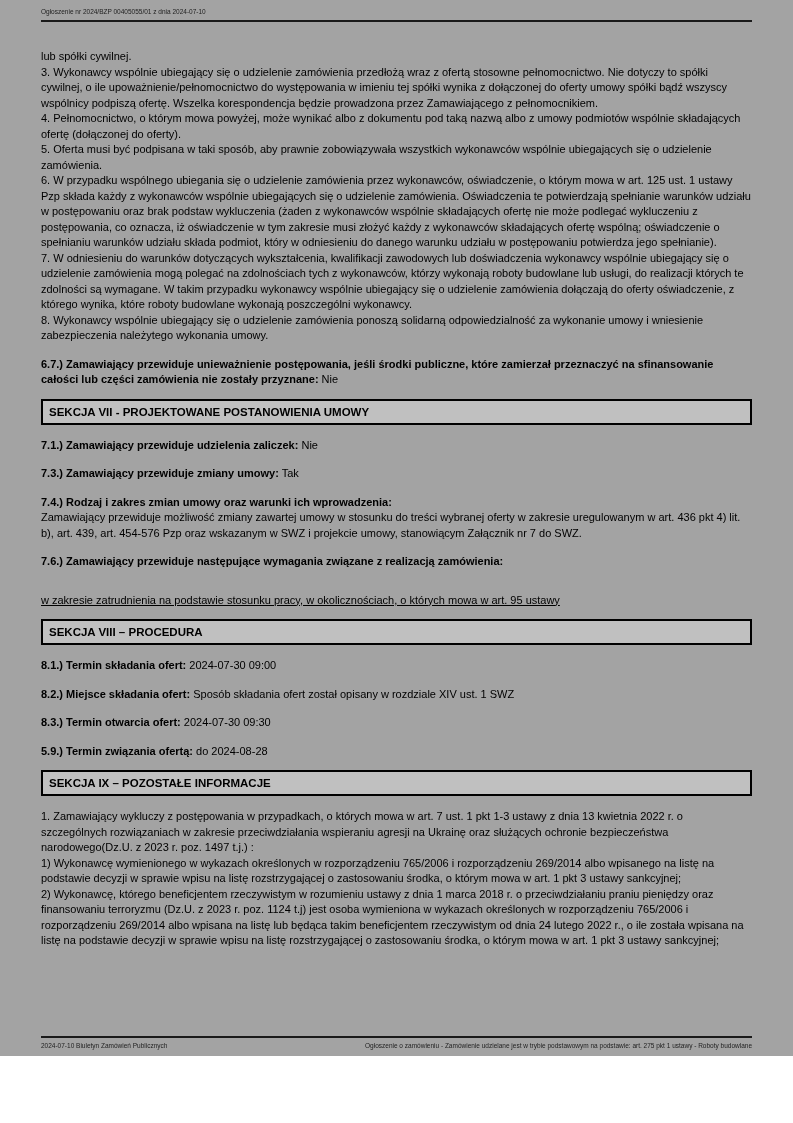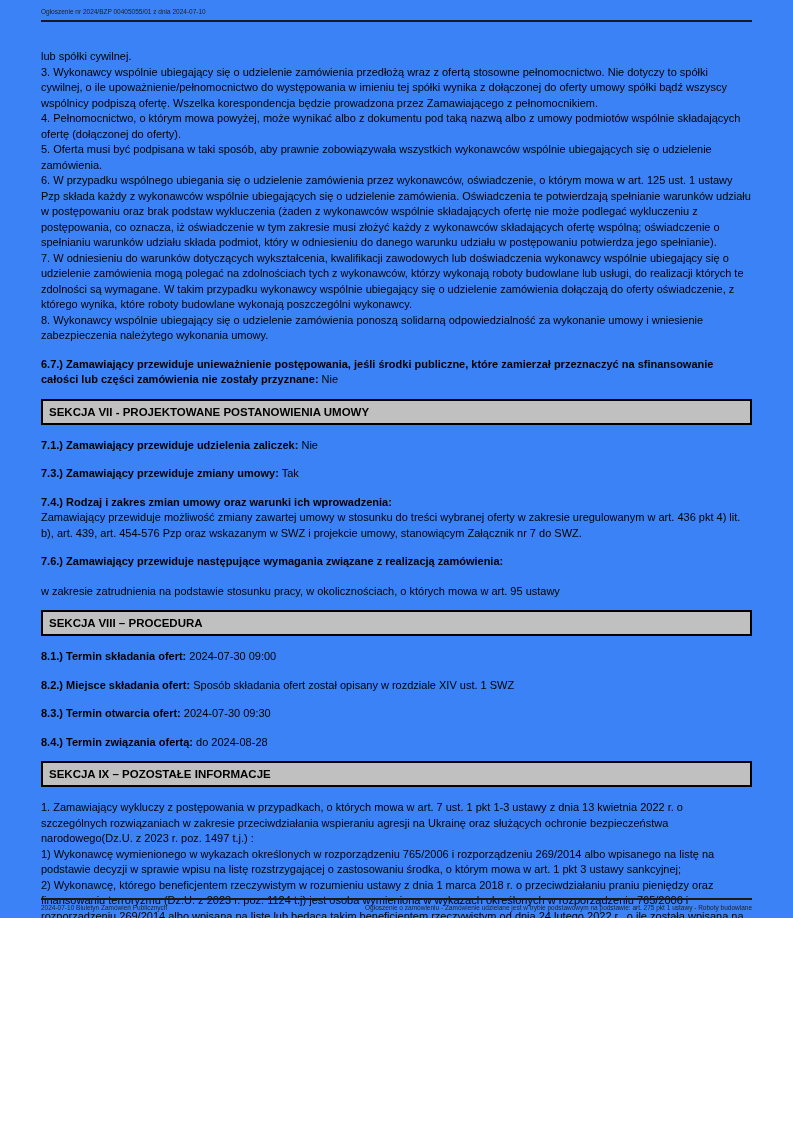--- a/index.html
+++ b/index.html
@@ -1,39 +1,39 @@
 <!DOCTYPE html>
 <html><head>
 <meta charset="utf-8">
 <style>
   * { margin:0; padding:0; box-sizing:border-box; }
   html,body { background:#ffffff; }
   .page {
-    width:793px; height:918px; position:relative;
-    background:#3b82f6; color:#000;
+    width:793px; height:1056px; position:relative;
+    background:#a3a3a3; color:#000;
     font-family:"Liberation Sans", sans-serif;
     font-size:11px; line-height:15.5px;
     overflow:hidden;
   }
   .inner { padding:0 41px; }
   .doc-header { padding-top:7px; }
   .doc-header .note { font-size:6.5px; line-height:9px; color:#222; }
   .doc-header .rule { border-top:2px solid #1a1a1a; margin-top:4px; }
   .content { margin-top:27px; }
   .para-block .item { }
   .field { margin-top:13px; }
   .field b { font-weight:bold; }
   .section-header {
     margin-top:11px; margin-bottom:11px;
     border:2px solid #000; background:#c0c0c0;
     font-weight:bold; font-size:11.5px;
     padding:4px 6px; line-height:14px;
   }
   .body-text { }
-  .spaced-body { margin-top:14px; }
+  .spaced-body { margin-top:23px;text-decoration:underline; }
   .doc-footer {
     position:absolute; left:41px; right:41px; bottom:6px;
   }
   .doc-footer .rule { border-top:2px solid #1a1a1a; margin-bottom:3px; }
   .doc-footer .row {
     display:flex; justify-content:space-between;
     font-size:6.5px; line-height:9px; color:#222;
   }
 </style>
 </head>
@@ -98,21 +98,21 @@
         <b>8.2.) Miejsce składania ofert:</b>
         <span>Sposób składania ofert został opisany w rozdziale XIV ust. 1 SWZ</span>
       </div>
 
       <div class="field">
         <b>8.3.) Termin otwarcia ofert:</b>
         <span>2024-07-30 09:30</span>
       </div>
 
       <div class="field">
-        <b>8.4.) Termin związania ofertą:</b>
+        <b>5.9.) Termin związania ofertą:</b>
         <span>do 2024-08-28</span>
       </div>
 
       <div class="section-header">SEKCJA IX – POZOSTAŁE INFORMACJE</div>
 
       <div class="field para-block">
         <div class="item">1. Zamawiający wykluczy z postępowania w przypadkach, o których mowa w art. 7 ust. 1 pkt 1-3 ustawy z dnia 13 kwietnia 2022 r. o szczególnych rozwiązaniach w zakresie przeciwdziałania wspieraniu agresji na Ukrainę oraz służących ochronie bezpieczeństwa narodowego(Dz.U. z 2023 r. poz. 1497 t.j.) :</div>
         <div class="item">1) Wykonawcę wymienionego w wykazach określonych w rozporządzeniu 765/2006 i rozporządzeniu 269/2014 albo wpisanego na listę na podstawie decyzji w sprawie wpisu na listę rozstrzygającej o zastosowaniu środka, o którym mowa w art. 1 pkt 3 ustawy sankcyjnej;</div>
         <div class="item">2) Wykonawcę, którego beneficjentem rzeczywistym w rozumieniu ustawy z dnia 1 marca 2018 r. o przeciwdziałaniu praniu pieniędzy oraz finansowaniu terroryzmu (Dz.U. z 2023 r. poz. 1124 t.j) jest osoba wymieniona w wykazach określonych w rozporządzeniu 765/2006 i rozporządzeniu 269/2014 albo wpisana na listę lub będąca takim beneficjentem rzeczywistym od dnia 24 lutego 2022 r., o ile została wpisana na listę na podstawie decyzji w sprawie wpisu na listę rozstrzygającej o zastosowaniu środka, o którym mowa w art. 1 pkt 3 ustawy sankcyjnej;</div>
       </div>

